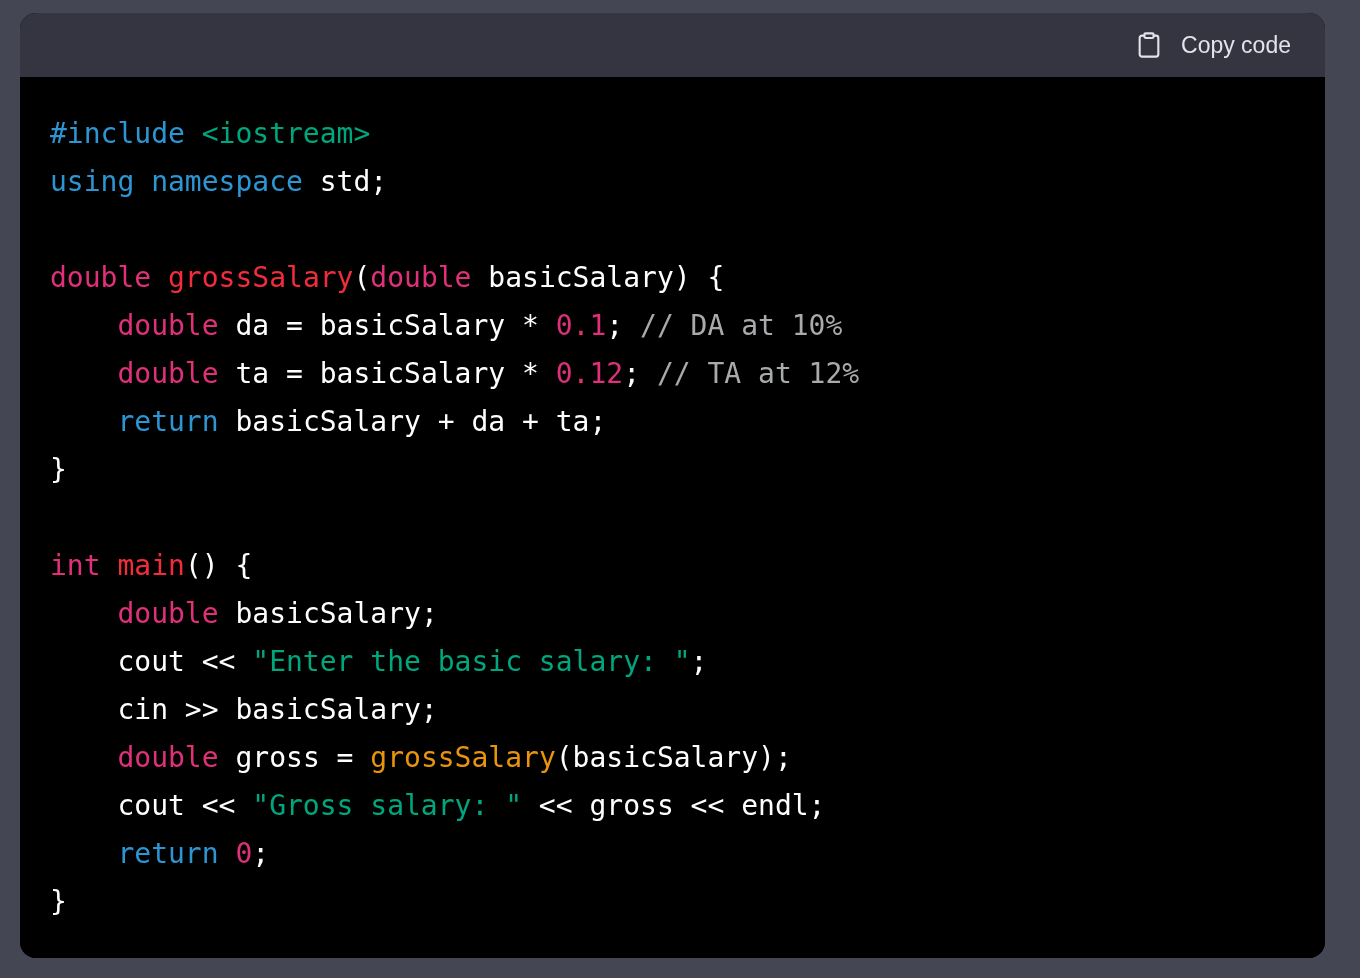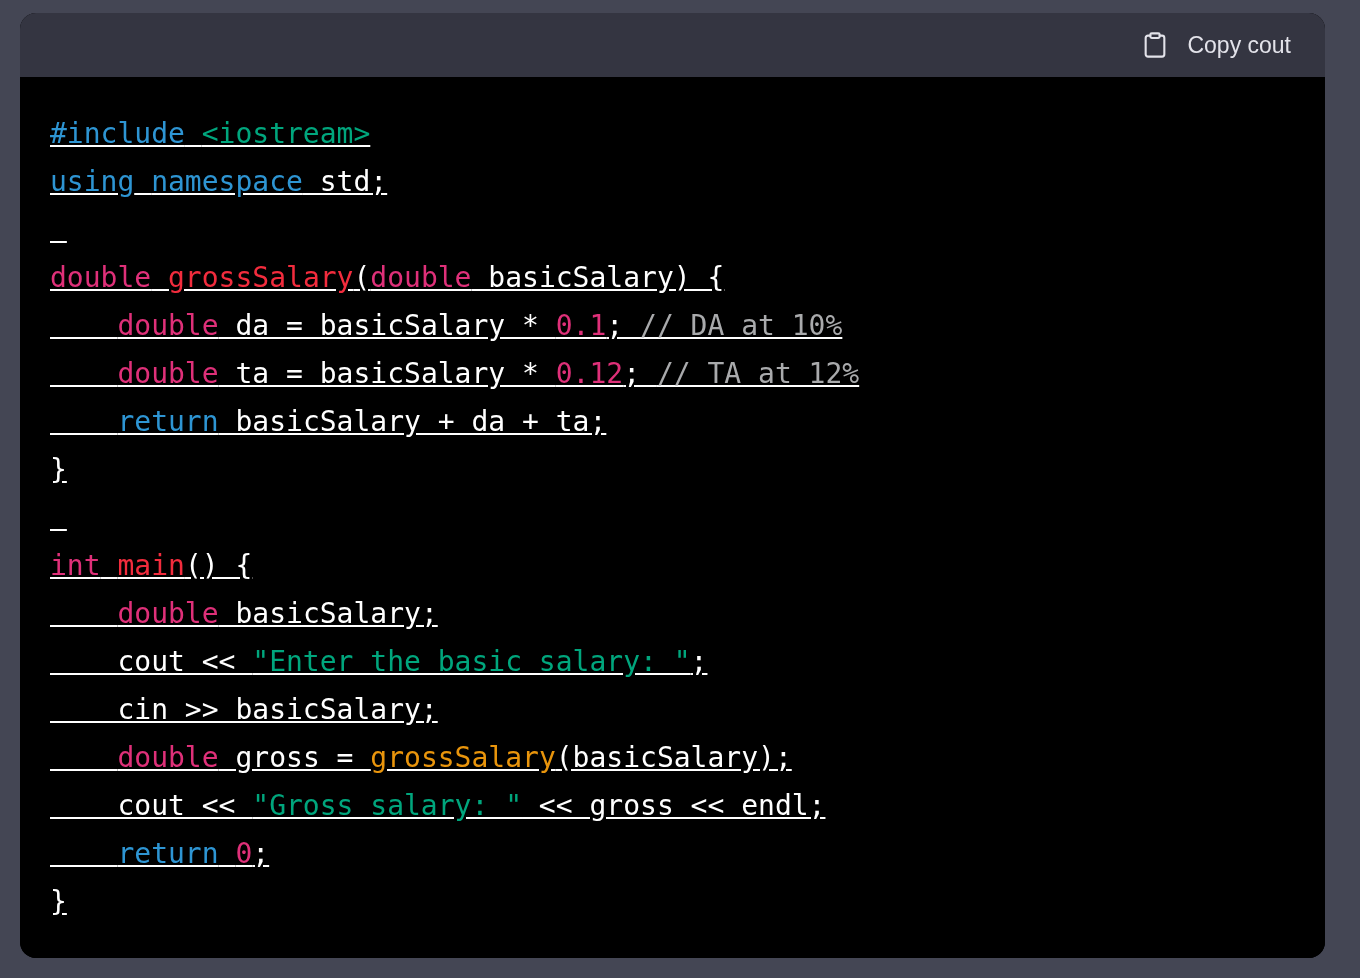--- a/index.html
+++ b/index.html
@@ -69,36 +69,35 @@
     margin: 0;
     background: #000000;
     padding: 33px 30px 32px 30px;
     box-sizing: border-box;
     overflow: hidden;
     font-family: "DejaVu Sans Mono", monospace;
     font-size: 28px;
     line-height: 48px;
     color: #ffffff;
     white-space: pre;
-    text-decoration: underline;
   }
   .code-line {
     min-height: 48px;
     white-space: pre;
   }
 </style>
 </head>
 <body>
 
 <div class="code-block">
   <div class="code-header">
     <button class="copy-btn">
       <span class="clip-icon">
         <svg viewBox="0 0 24 24" aria-hidden="true">
           <path d="M16 4h2a2 2 0 0 1 2 2v14a2 2 0 0 1-2 2H6a2 2 0 0 1-2-2V6a2 2 0 0 1 2-2h2"></path>
           <rect x="8" y="2" width="8" height="4" rx="1.2" ry="1.2"></rect>
         </svg>
       </span>
-      <span>Copy cout</span>
+      <span>Copy code</span>
     </button>
   </div>
   <pre class="code-area"><code id="code-root"><div class="code-line"><span style="color: rgb(46, 149, 211);">#include</span><span style="color: rgb(255, 255, 255);"> </span><span style="color: rgb(0, 166, 125);">&lt;iostream&gt;</span></div><div class="code-line"><span style="color: rgb(46, 149, 211);">using</span><span style="color: rgb(255, 255, 255);"> </span><span style="color: rgb(46, 149, 211);">namespace</span><span style="color: rgb(255, 255, 255);"> std;</span></div><div class="code-line">&nbsp;</div><div class="code-line"><span style="color: rgb(223, 48, 121);">double</span><span style="color: rgb(255, 255, 255);"> </span><span style="color: rgb(242, 44, 61);">grossSalary</span><span style="color: rgb(255, 255, 255);">(</span><span style="color: rgb(223, 48, 121);">double</span><span style="color: rgb(255, 255, 255);"> basicSalary) {</span></div><div class="code-line"><span style="color: rgb(255, 255, 255);">    </span><span style="color: rgb(223, 48, 121);">double</span><span style="color: rgb(255, 255, 255);"> da = basicSalary * </span><span style="color: rgb(223, 48, 121);">0.1</span><span style="color: rgb(255, 255, 255);">; </span><span style="color: rgb(169, 170, 172);">// DA at 10%</span></div><div class="code-line"><span style="color: rgb(255, 255, 255);">    </span><span style="color: rgb(223, 48, 121);">double</span><span style="color: rgb(255, 255, 255);"> ta = basicSalary * </span><span style="color: rgb(223, 48, 121);">0.12</span><span style="color: rgb(255, 255, 255);">; </span><span style="color: rgb(169, 170, 172);">// TA at 12%</span></div><div class="code-line"><span style="color: rgb(255, 255, 255);">    </span><span style="color: rgb(46, 149, 211);">return</span><span style="color: rgb(255, 255, 255);"> basicSalary + da + ta;</span></div><div class="code-line"><span style="color: rgb(255, 255, 255);">}</span></div><div class="code-line">&nbsp;</div><div class="code-line"><span style="color: rgb(223, 48, 121);">int</span><span style="color: rgb(255, 255, 255);"> </span><span style="color: rgb(242, 44, 61);">main</span><span style="color: rgb(255, 255, 255);">() {</span></div><div class="code-line"><span style="color: rgb(255, 255, 255);">    </span><span style="color: rgb(223, 48, 121);">double</span><span style="color: rgb(255, 255, 255);"> basicSalary;</span></div><div class="code-line"><span style="color: rgb(255, 255, 255);">    cout &lt;&lt; </span><span style="color: rgb(0, 166, 125);">"Enter the basic salary: "</span><span style="color: rgb(255, 255, 255);">;</span></div><div class="code-line"><span style="color: rgb(255, 255, 255);">    cin &gt;&gt; basicSalary;</span></div><div class="code-line"><span style="color: rgb(255, 255, 255);">    </span><span style="color: rgb(223, 48, 121);">double</span><span style="color: rgb(255, 255, 255);"> gross = </span><span style="color: rgb(233, 149, 12);">grossSalary</span><span style="color: rgb(255, 255, 255);">(basicSalary);</span></div><div class="code-line"><span style="color: rgb(255, 255, 255);">    cout &lt;&lt; </span><span style="color: rgb(0, 166, 125);">"Gross salary: "</span><span style="color: rgb(255, 255, 255);"> &lt;&lt; gross &lt;&lt; endl;</span></div><div class="code-line"><span style="color: rgb(255, 255, 255);">    </span><span style="color: rgb(46, 149, 211);">return</span><span style="color: rgb(255, 255, 255);"> </span><span style="color: rgb(223, 48, 121);">0</span><span style="color: rgb(255, 255, 255);">;</span></div><div class="code-line"><span style="color: rgb(255, 255, 255);">}</span></div></code></pre>
 </div>
 
 </body></html>

